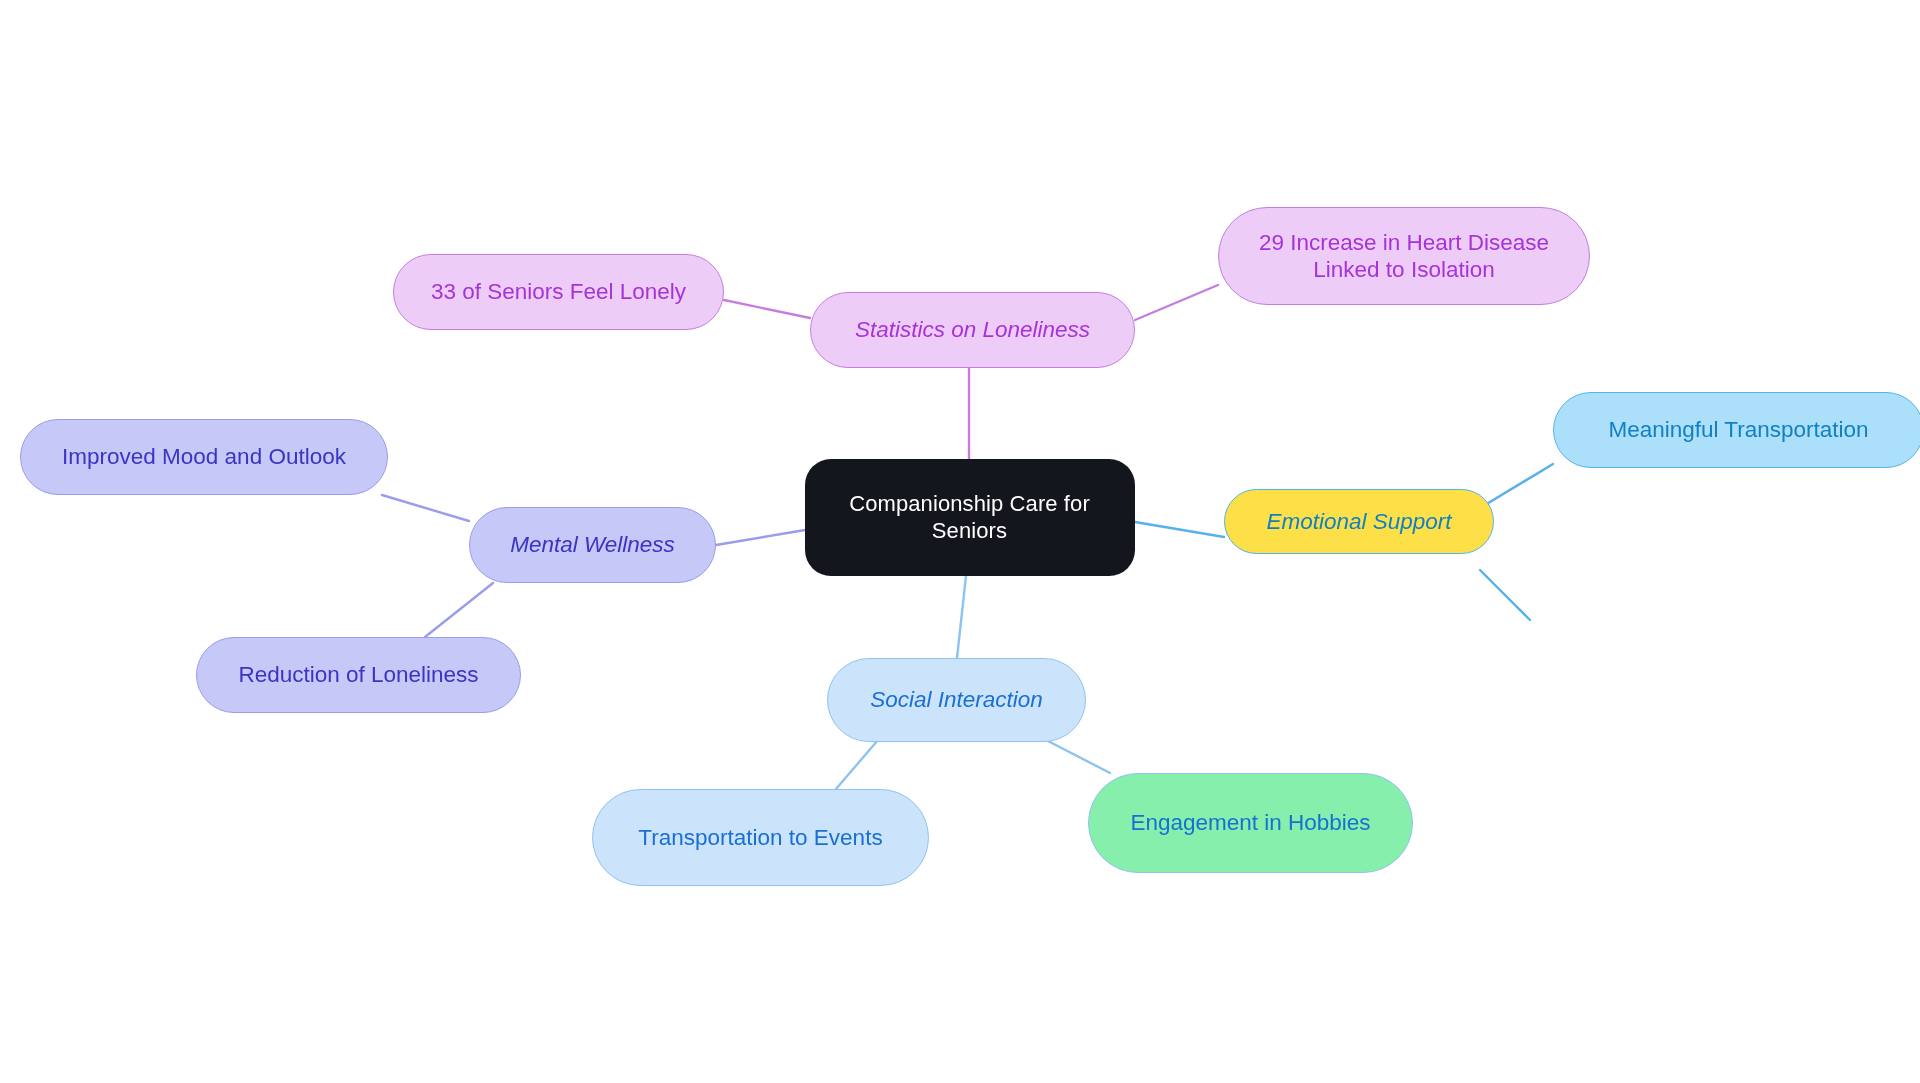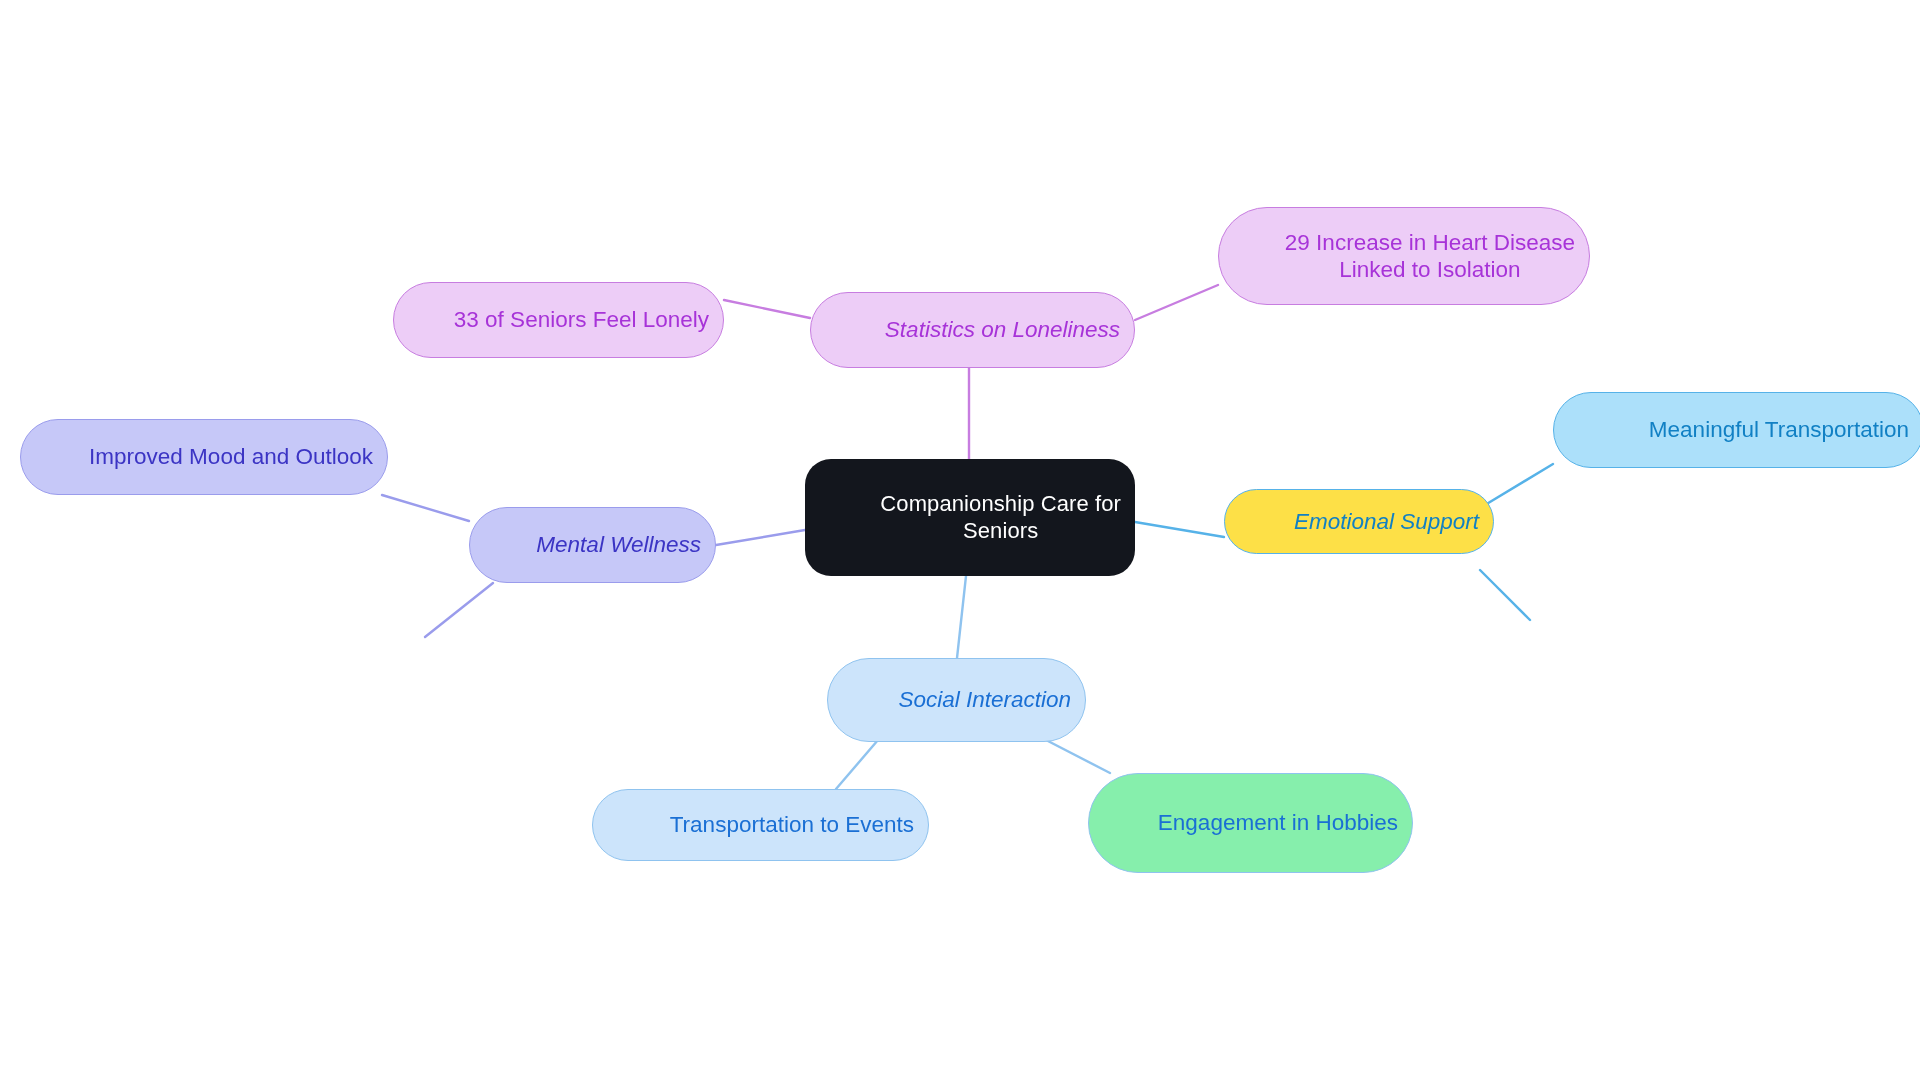--- a/index.html
+++ b/index.html
@@ -26,21 +26,21 @@
     top: 0;
     width: 1920px;
     height: 1083px;
     pointer-events: none;
   }
   .node {
     position: absolute;
     box-sizing: border-box;
     display: flex;
     align-items: center;
-    justify-content: flex-end;
+    justify-content: center;
     text-align: center;
     border-radius: 999px;
     border-style: solid;
     border-width: 1.5px;
     line-height: 1.22;
     white-space: pre-line;
     padding: 4px 14px;
   }
   .node-root {
     border-radius: 26px;
@@ -66,23 +66,24 @@
       <line x1="966" y1="576" x2="957" y2="658" stroke="#8fc3ef" stroke-width="2.4" stroke-linecap="round"></line>
       <line x1="878" y1="740" x2="836" y2="789" stroke="#8fc3ef" stroke-width="2.4" stroke-linecap="round"></line>
       <line x1="1046" y1="740" x2="1110" y2="773" stroke="#8fc3ef" stroke-width="2.4" stroke-linecap="round"></line>
       <line x1="805" y1="530" x2="716" y2="545" stroke="#9a9cec" stroke-width="2.4" stroke-linecap="round"></line>
       <line x1="469" y1="521" x2="382" y2="495" stroke="#9a9cec" stroke-width="2.4" stroke-linecap="round"></line>
       <line x1="493" y1="583" x2="425" y2="637" stroke="#9a9cec" stroke-width="2.4" stroke-linecap="round"></line>
     </svg>
 <div class="node node-root" style="left: 805px; top: 459px; width: 330px; height: 117px; background: rgb(19, 22, 29); border-color: rgba(0, 0, 0, 0); color: rgb(255, 255, 255);"><span>Companionship Care for
 Seniors</span></div>
     <div class="node node-branch" style="left: 810px; top: 292px; width: 325px; height: 76px; background: rgb(237, 205, 247); border-color: rgb(199, 125, 224); color: rgb(167, 51, 216);"><span>Statistics on Loneliness</span></div>
-    <div class="node node-leaf" style="left: 393px; top: 254px; width: 331px; height: 76px; background: rgb(237, 205, 247); border-color: rgb(199, 125, 224); color: rgb(167, 51, 216); margin-top: 28px;"><span>33 of Seniors Feel Lonely</span></div>
+    <div class="node node-leaf" style="left: 393px; top: 254px; width: 331px; height: 76px; background: rgb(237, 205, 247); border-color: rgb(199, 125, 224); color: rgb(167, 51, 216);"><span>33 of Seniors Feel Lonely</span></div>
     <div class="node node-leaf" style="left: 1218px; top: 207px; width: 372px; height: 98px; background: rgb(237, 205, 247); border-color: rgb(199, 125, 224); color: rgb(167, 51, 216);"><span>29 Increase in Heart Disease
 Linked to Isolation</span></div>
     <div class="node node-branch" style="left: 1224px; top: 489px; width: 270px; height: 65px; background: #fde047; border-color: rgb(86, 178, 232); color: rgb(17, 128, 196);"><span>Emotional Support</span></div>
     <div class="node node-leaf" style="left: 1553px; top: 392px; width: 371px; height: 76px; background: rgb(172, 224, 250); border-color: rgb(86, 178, 232); color: rgb(17, 128, 196);"><span>Meaningful Transportation</span></div>
     <div class="node node-branch" style="left: 827px; top: 658px; width: 259px; height: 84px; background: rgb(204, 228, 251); border-color: rgb(143, 195, 239); color: rgb(26, 111, 212);"><span>Social Interaction</span></div>
-    <div class="node node-leaf" style="left: 592px; top: 789px; width: 337px; height: 72px; background: rgb(204, 228, 251); border-color: rgb(143, 195, 239); color: rgb(26, 111, 212);"><span>Transportation to Events</span></div>
+    <div class="node node-leaf" style="left: 592px; top: 789px; width: 337px; height: 97px; background: rgb(204, 228, 251); border-color: rgb(143, 195, 239); color: rgb(26, 111, 212);"><span>Transportation to Events</span></div>
     <div class="node node-leaf" style="left: 1088px; top: 773px; width: 325px; height: 100px; background: #86efac; border-color: rgb(143, 195, 239); color: rgb(26, 111, 212);"><span>Engagement in Hobbies</span></div>
     <div class="node node-branch" style="left: 469px; top: 507px; width: 247px; height: 76px; background: rgb(198, 200, 248); border-color: rgb(154, 156, 236); color: rgb(59, 52, 196);"><span>Mental Wellness</span></div>
     <div class="node node-leaf" style="left: 20px; top: 419px; width: 368px; height: 76px; background: rgb(198, 200, 248); border-color: rgb(154, 156, 236); color: rgb(59, 52, 196);"><span>Improved Mood and Outlook</span></div>
+    <div class="node node-leaf" style="left: 196px; top: 637px; width: 325px; height: 76px; background: rgb(198, 200, 248); border-color: rgb(154, 156, 236); color: rgb(59, 52, 196);"><span>Reduction of Loneliness</span></div>
   </div>
 
 </body></html>

